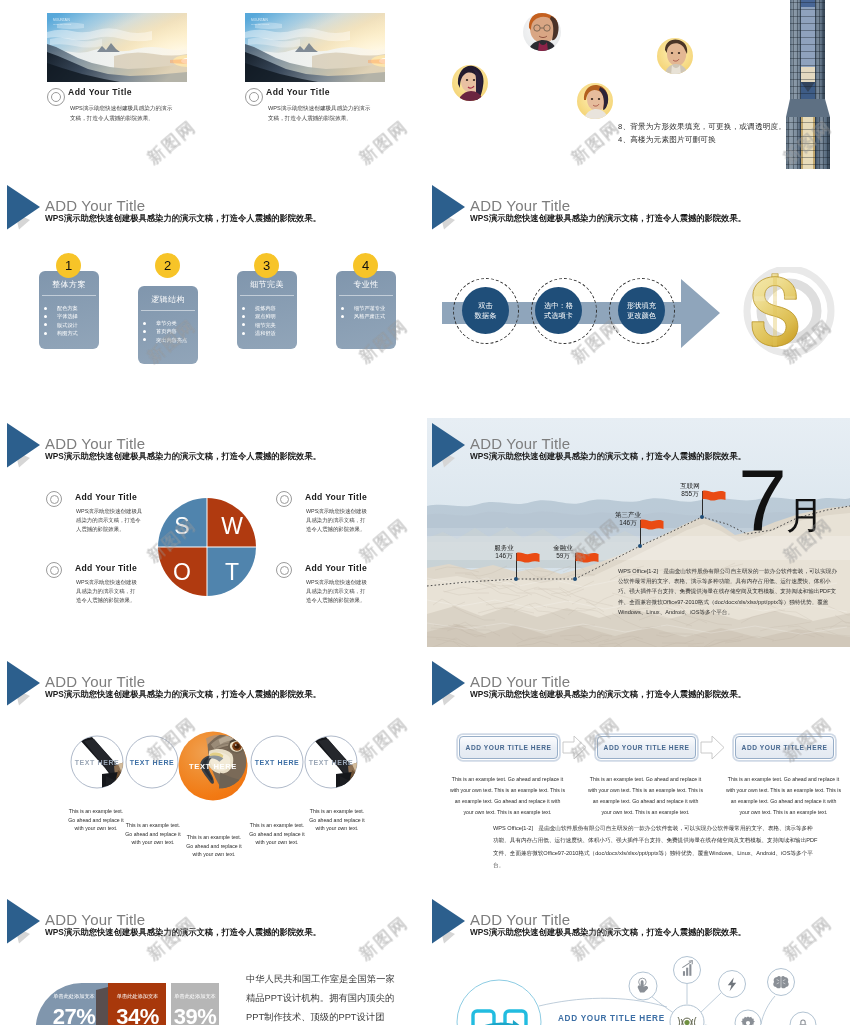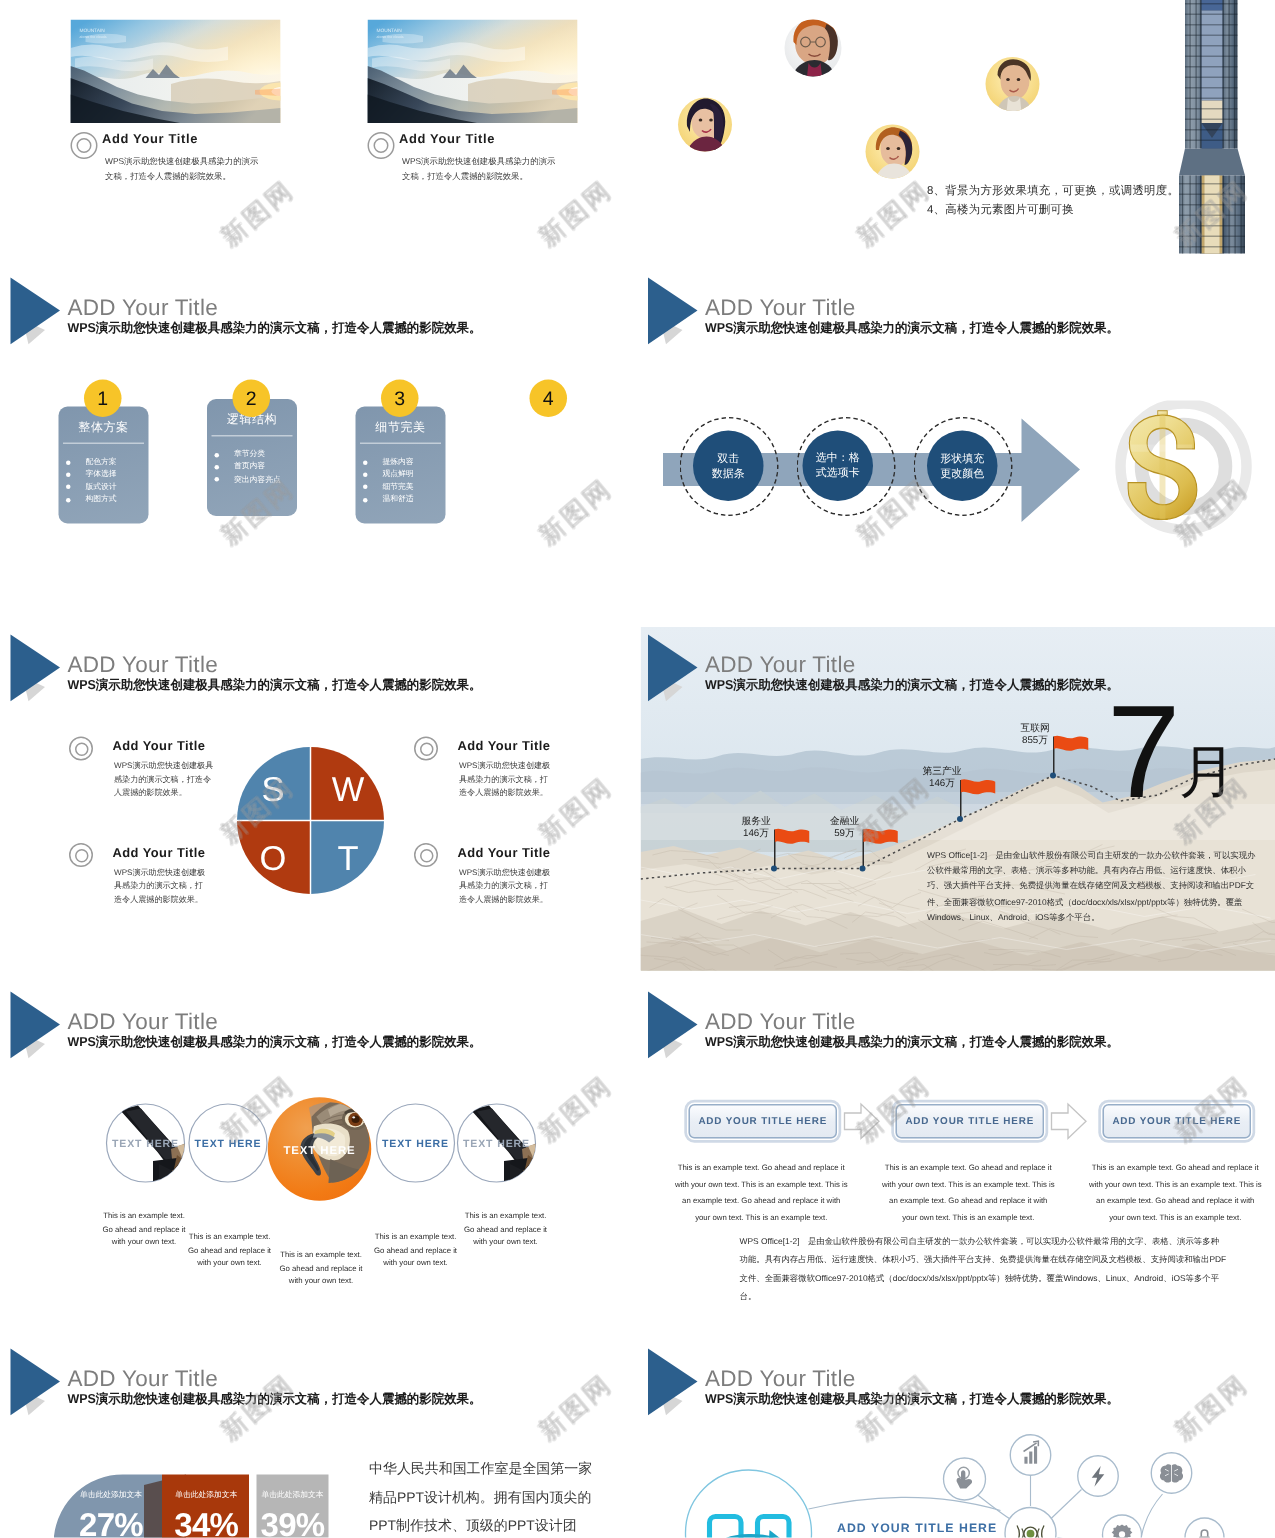--- a/index.html
+++ b/index.html
@@ -342,21 +342,21 @@
     <div class="hr"></div>
     <ul>
       <li>配色方案</li>
       <li>字体选择</li>
       <li>版式设计</li>
       <li>构图方式</li>
     </ul>
   </div>
 
   <div class="num" style="left:153px;top:73px;">2</div>
-  <div class="c4" style="left:136px;top:86px;">
+  <div class="c4" style="left:136px;top:106px;">
     <div class="t">逻辑结构</div>
     <div class="hr"></div>
     <ul>
       <li>章节分类</li>
       <li>首页内容</li>
       <li>突出内容亮点</li>
     </ul>
   </div>
 
   <div class="num" style="left:252px;top:73px;">3</div>
@@ -365,20 +365,28 @@
     <div class="hr"></div>
     <ul>
       <li>提炼内容</li>
       <li>观点鲜明</li>
       <li>细节完美</li>
       <li>温和舒适</li>
     </ul>
   </div>
 
   <div class="num" style="left:351px;top:73px;">4</div>
+  <div class="c4" style="left:334px;top:91px;">
+    <div class="t">专业性</div>
+    <div class="hr"></div>
+    <ul>
+      <li>细节严谨专业</li>
+      <li>风格严肃正式</li>
+    </ul>
+  </div>
 </div>
 
 <div class="slide" style="left:427px;top:180px;">
   <div class="hdr">
     <svg class="hdr-mark" width="46" height="50">
       <path d="M13 33 L28 40 L17 49.5 Z" fill="#d6d6d6"></path>
       <path d="M5 5 L38 27 L5 49.5 Z" fill="#2c5f8d"></path>
     </svg>
     <div class="h1" style="left:43px;top:17px;">ADD Your Title</div>
     <div class="h2" style="left:43px;top:33px;">WPS演示助您快速创建极具感染力的演示文稿，打造令人震撼的影院效果。</div>

